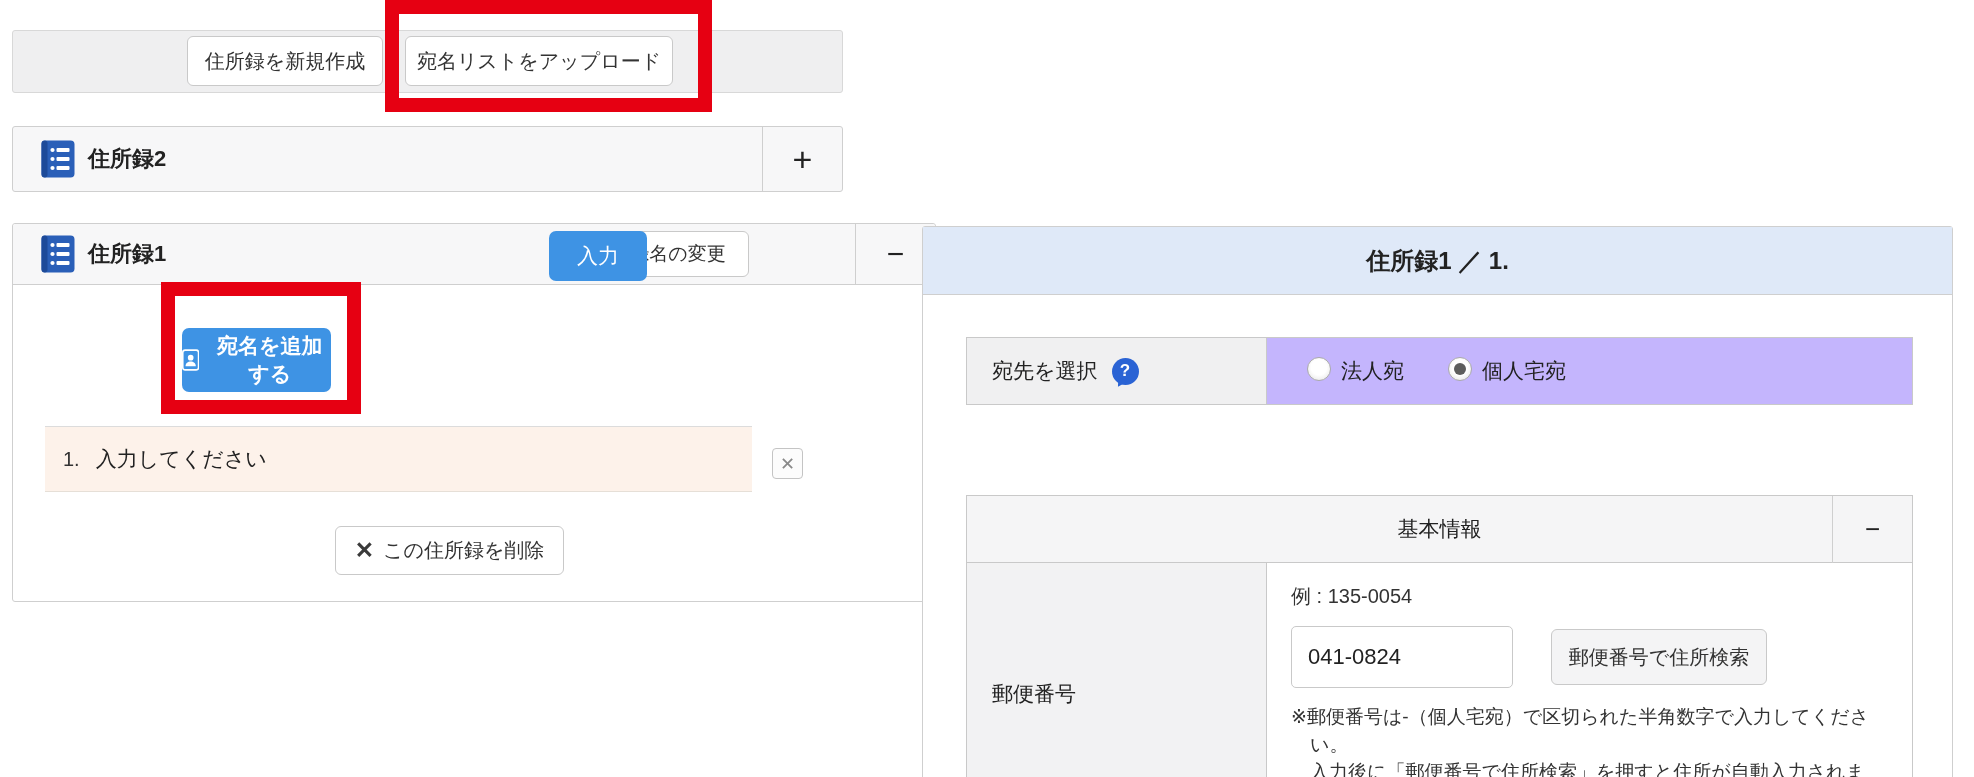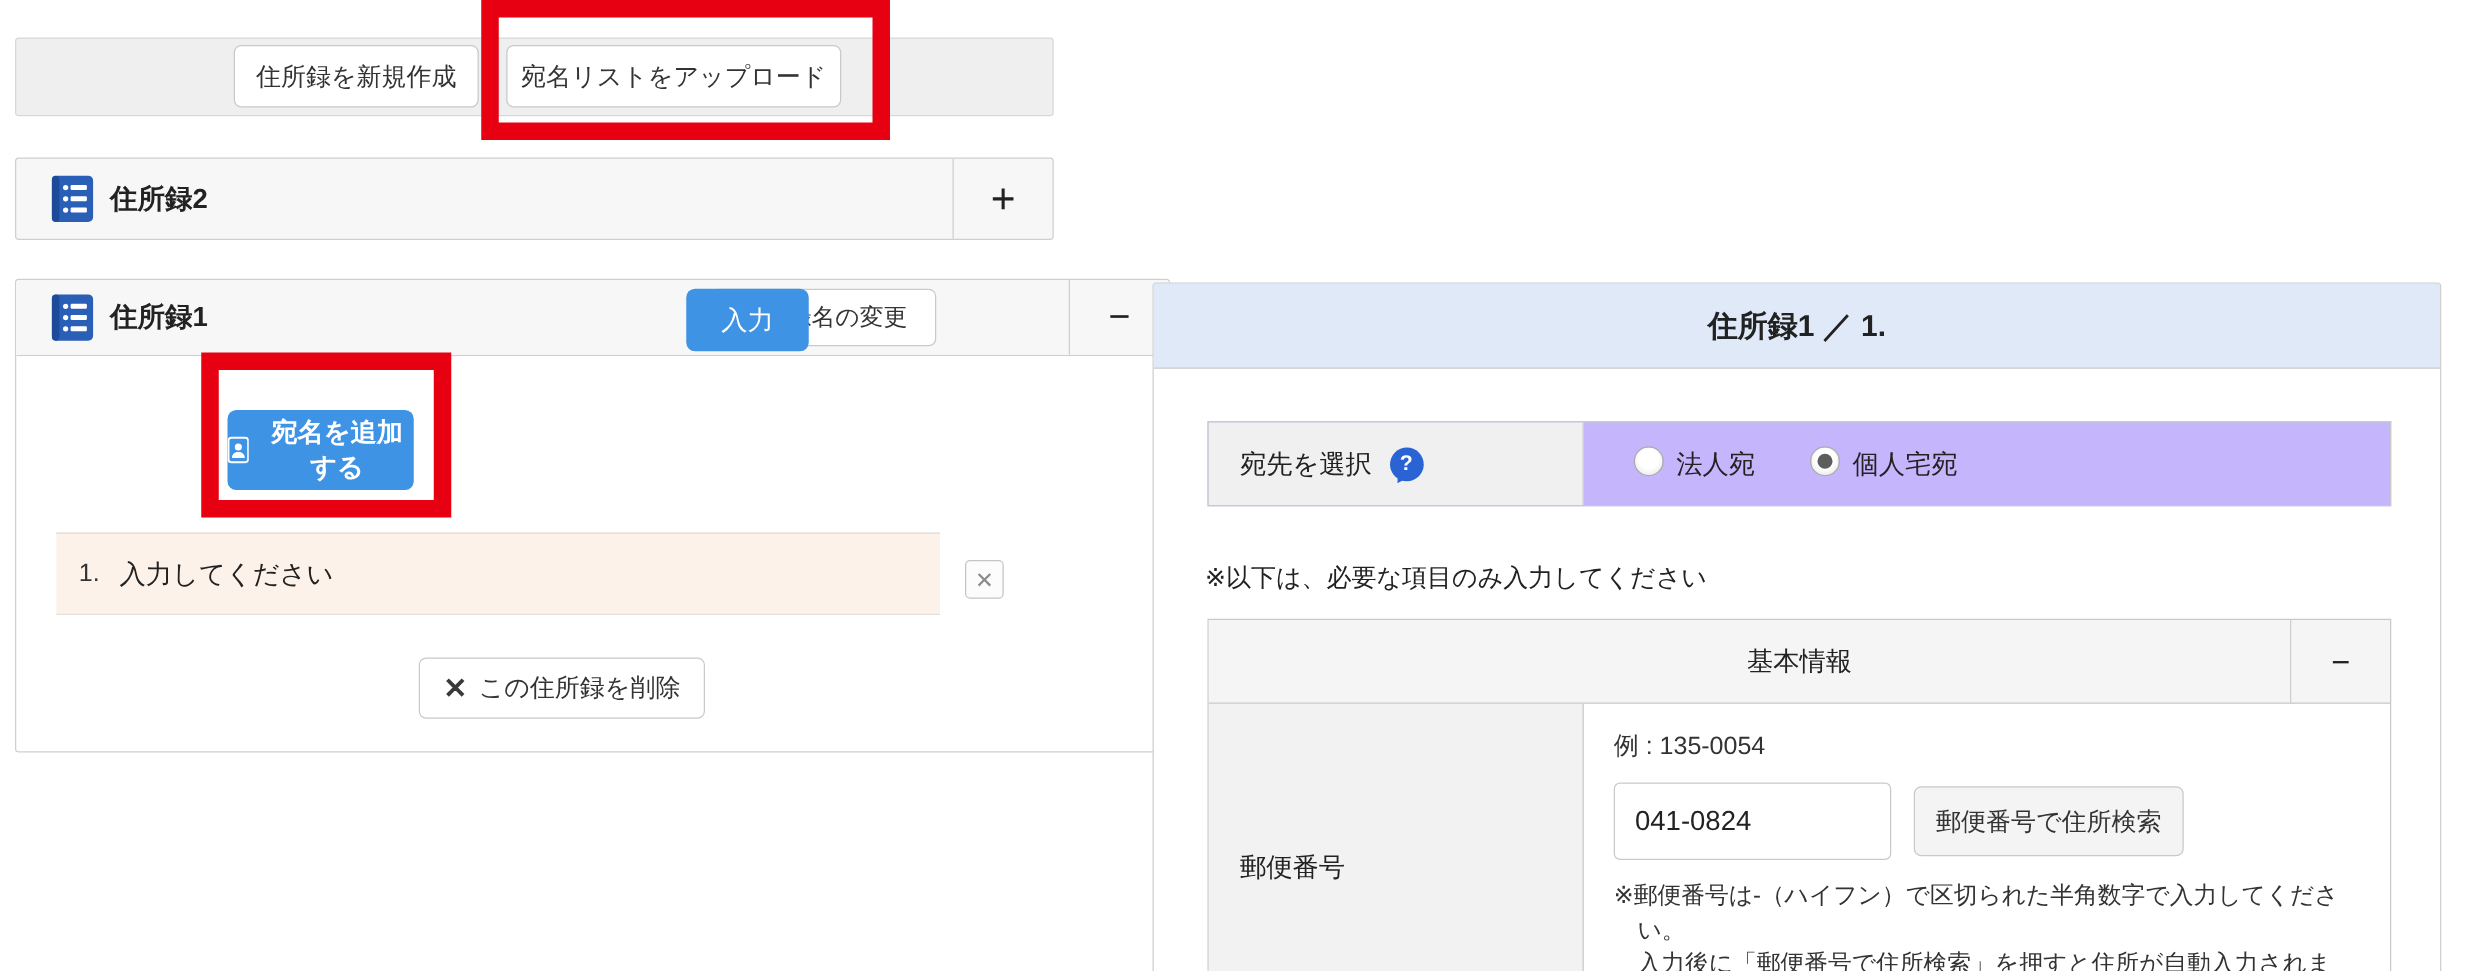--- a/index.html
+++ b/index.html
@@ -136,21 +136,21 @@
     font-size:21px; font-weight:normal;
   }
   .basic-minus { height:67px; font-size:26px; }
   .basic-body { display:flex; height:262px; }
   .postal-label {
     width:300px; flex:0 0 auto; background:#f2f2f3; border-right:1px solid #c9c9c9;
     display:flex; align-items:center; padding-left:25px; font-size:21px;
   }
   .postal-content { flex:1; padding:20px 0 0 24px; }
   .postal-example { font-size:20px; color:#333; }
-  .postal-input-row { margin-top:16px; display:flex; align-items:center; gap:18px; }
+  .postal-input-row { margin-top:16px; display:flex; align-items:center; gap:38px; }
   .postal-input {
     width:222px; height:62px; border:1px solid #c9c9c9; border-radius:5px;
     font-size:22px; color:#222; padding:0 16px;
     font-family:"Liberation Sans","DejaVu Sans",sans-serif;
   }
   .search-btn { width:216px; height:56px; background:#f4f4f5; border-radius:6px; font-size:20px; }
   .postal-notes { margin-top:15px; font-size:19px; line-height:1.45; color:#333; }
   .postal-notes p { padding-left:19px; }
   .postal-notes .n1 { text-indent:-19px; max-width:600px; }
   .postal-notes .n2 { max-width:590px; }
@@ -236,37 +236,36 @@
         <span class="radio"></span>
         <span>法人宛</span>
       </label>
       <label class="radio-opt">
         <span class="radio selected"></span>
         <span>個人宅宛</span>
       </label>
     </div>
   </div>
 
-  <div class="fill-note">※以下は、必要な項目のみ入力してください</div>
 
   <div class="table-basic">
     <div class="basic-header">
       <span>基本情報</span>
       <div class="side-cell basic-minus">−</div>
     </div>
     <div class="basic-body">
       <div class="postal-label">
         <span>郵便番号</span>
       </div>
       <div class="postal-content">
         <div class="postal-example">例 : 135-0054</div>
         <div class="postal-input-row">
           <input class="postal-input" type="text" value="041-0824" style="">
           <button class="btn search-btn">郵便番号で住所検索</button>
         </div>
         <div class="postal-notes">
-          <p class="n1">※郵便番号は-（ハイフン）で区切られた半角数字で入力してください。</p>
+          <p class="n1">※郵便番号は-（個人宅宛）で区切られた半角数字で入力してください。</p>
           <p class="n2">入力後に「郵便番号で住所検索」を押すと住所が自動入力されます。</p>
         </div>
       </div>
     </div>
   </div>
 </div>
 
 </body></html>

